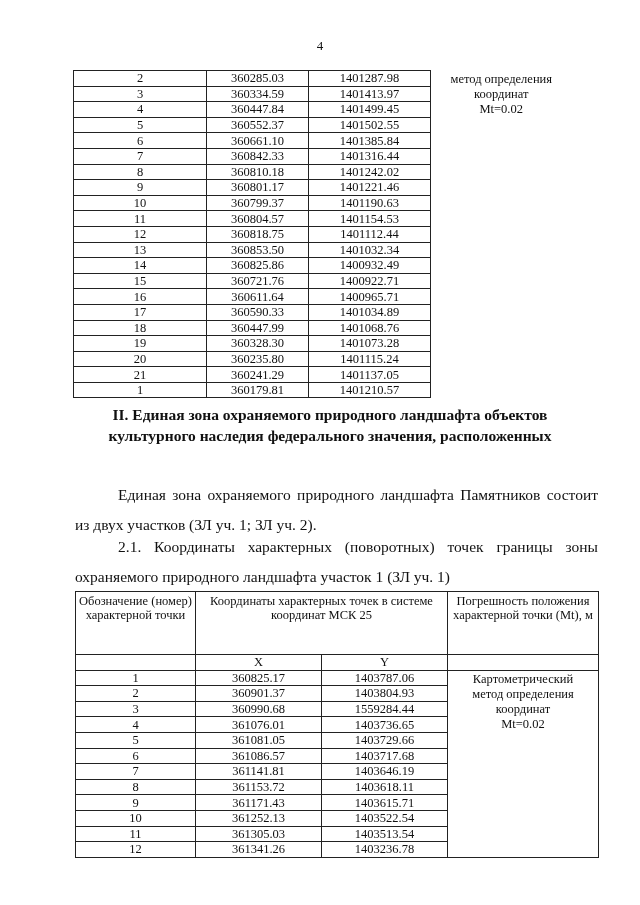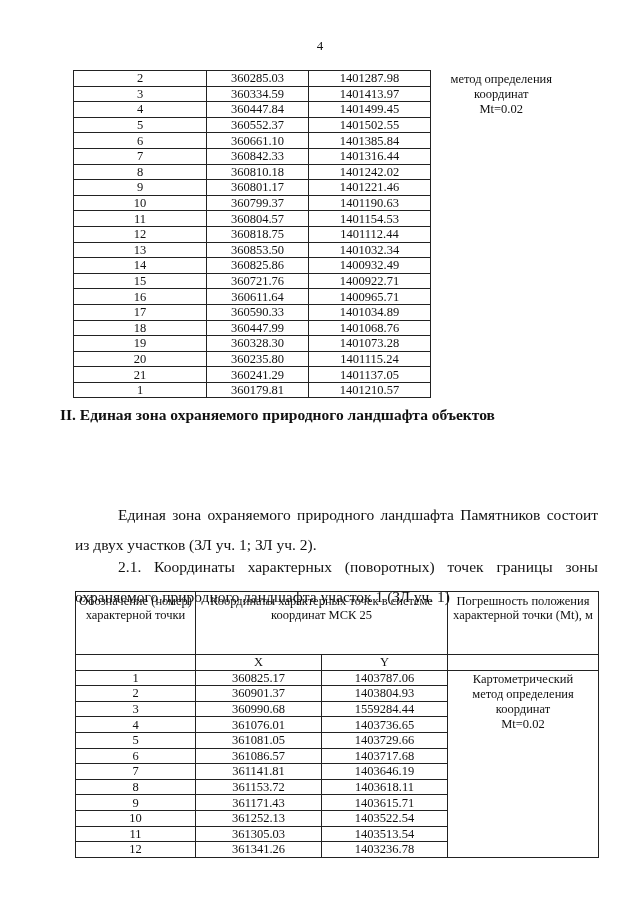--- a/index.html
+++ b/index.html
@@ -21,25 +21,25 @@
     }
     table.coords td.note {
       vertical-align: top; line-height: 15px; padding-top: 1px; margin-left: 24px;
     }
     #table1 { top: 70px; left: 73px; width: 498px; }
     #table1 td.note { border: none; border-left: 1px solid #222; }
     #table2 { top: 591px; left: 75px; width: 523px; }
     #table2 td.head { vertical-align: top; line-height: 14px; padding-top: 2px; height: auto; }
     .section-title {
       position: absolute; top: 404px; left: 60px; width: 540px;
-      text-align: left; font-weight: bold; font-size: 15.5px; line-height: 21px;
+      text-align: center; font-weight: bold; font-size: 15.5px; line-height: 21px;
     }
     .para {
       position: absolute; left: 75px; width: 523px; font-size: 15.5px;
-      line-height: 30px; text-align: justify; margin-top: 20px;
+      line-height: 30px; text-align: justify;
     }
     .para .indent { display: inline-block; width: 43px; }
     #para1 { top: 480px; }
     #para2 { top: 532px; text-align-last: left; }
   </style>
 </head>
 <body>
 
 <div class="page-number">4</div>
 
@@ -159,20 +159,21 @@
       <tr>
         <td>1</td>
         <td>360179.81</td>
         <td>1401210.57</td>
       </tr>
     </tbody>
 </table>
 
 <div class="section-title">
   <div>II. Единая зона охраняемого природного ландшафта объектов</div>
+  <div>культурного наследия федерального значения, расположенных</div>
 </div>
 
 <div class="para" id="para1">
   <span class="indent"></span><span>Единая зона охраняемого природного ландшафта Памятников состоит из двух участков (ЗЛ уч. 1; ЗЛ уч. 2).</span>
 </div>
 
 <div class="para" id="para2">
   <span class="indent"></span><span>2.1. Координаты характерных (поворотных) точек границы зоны охраняемого природного ландшафта участок 1 (ЗЛ уч. 1)</span>
 </div>
 

